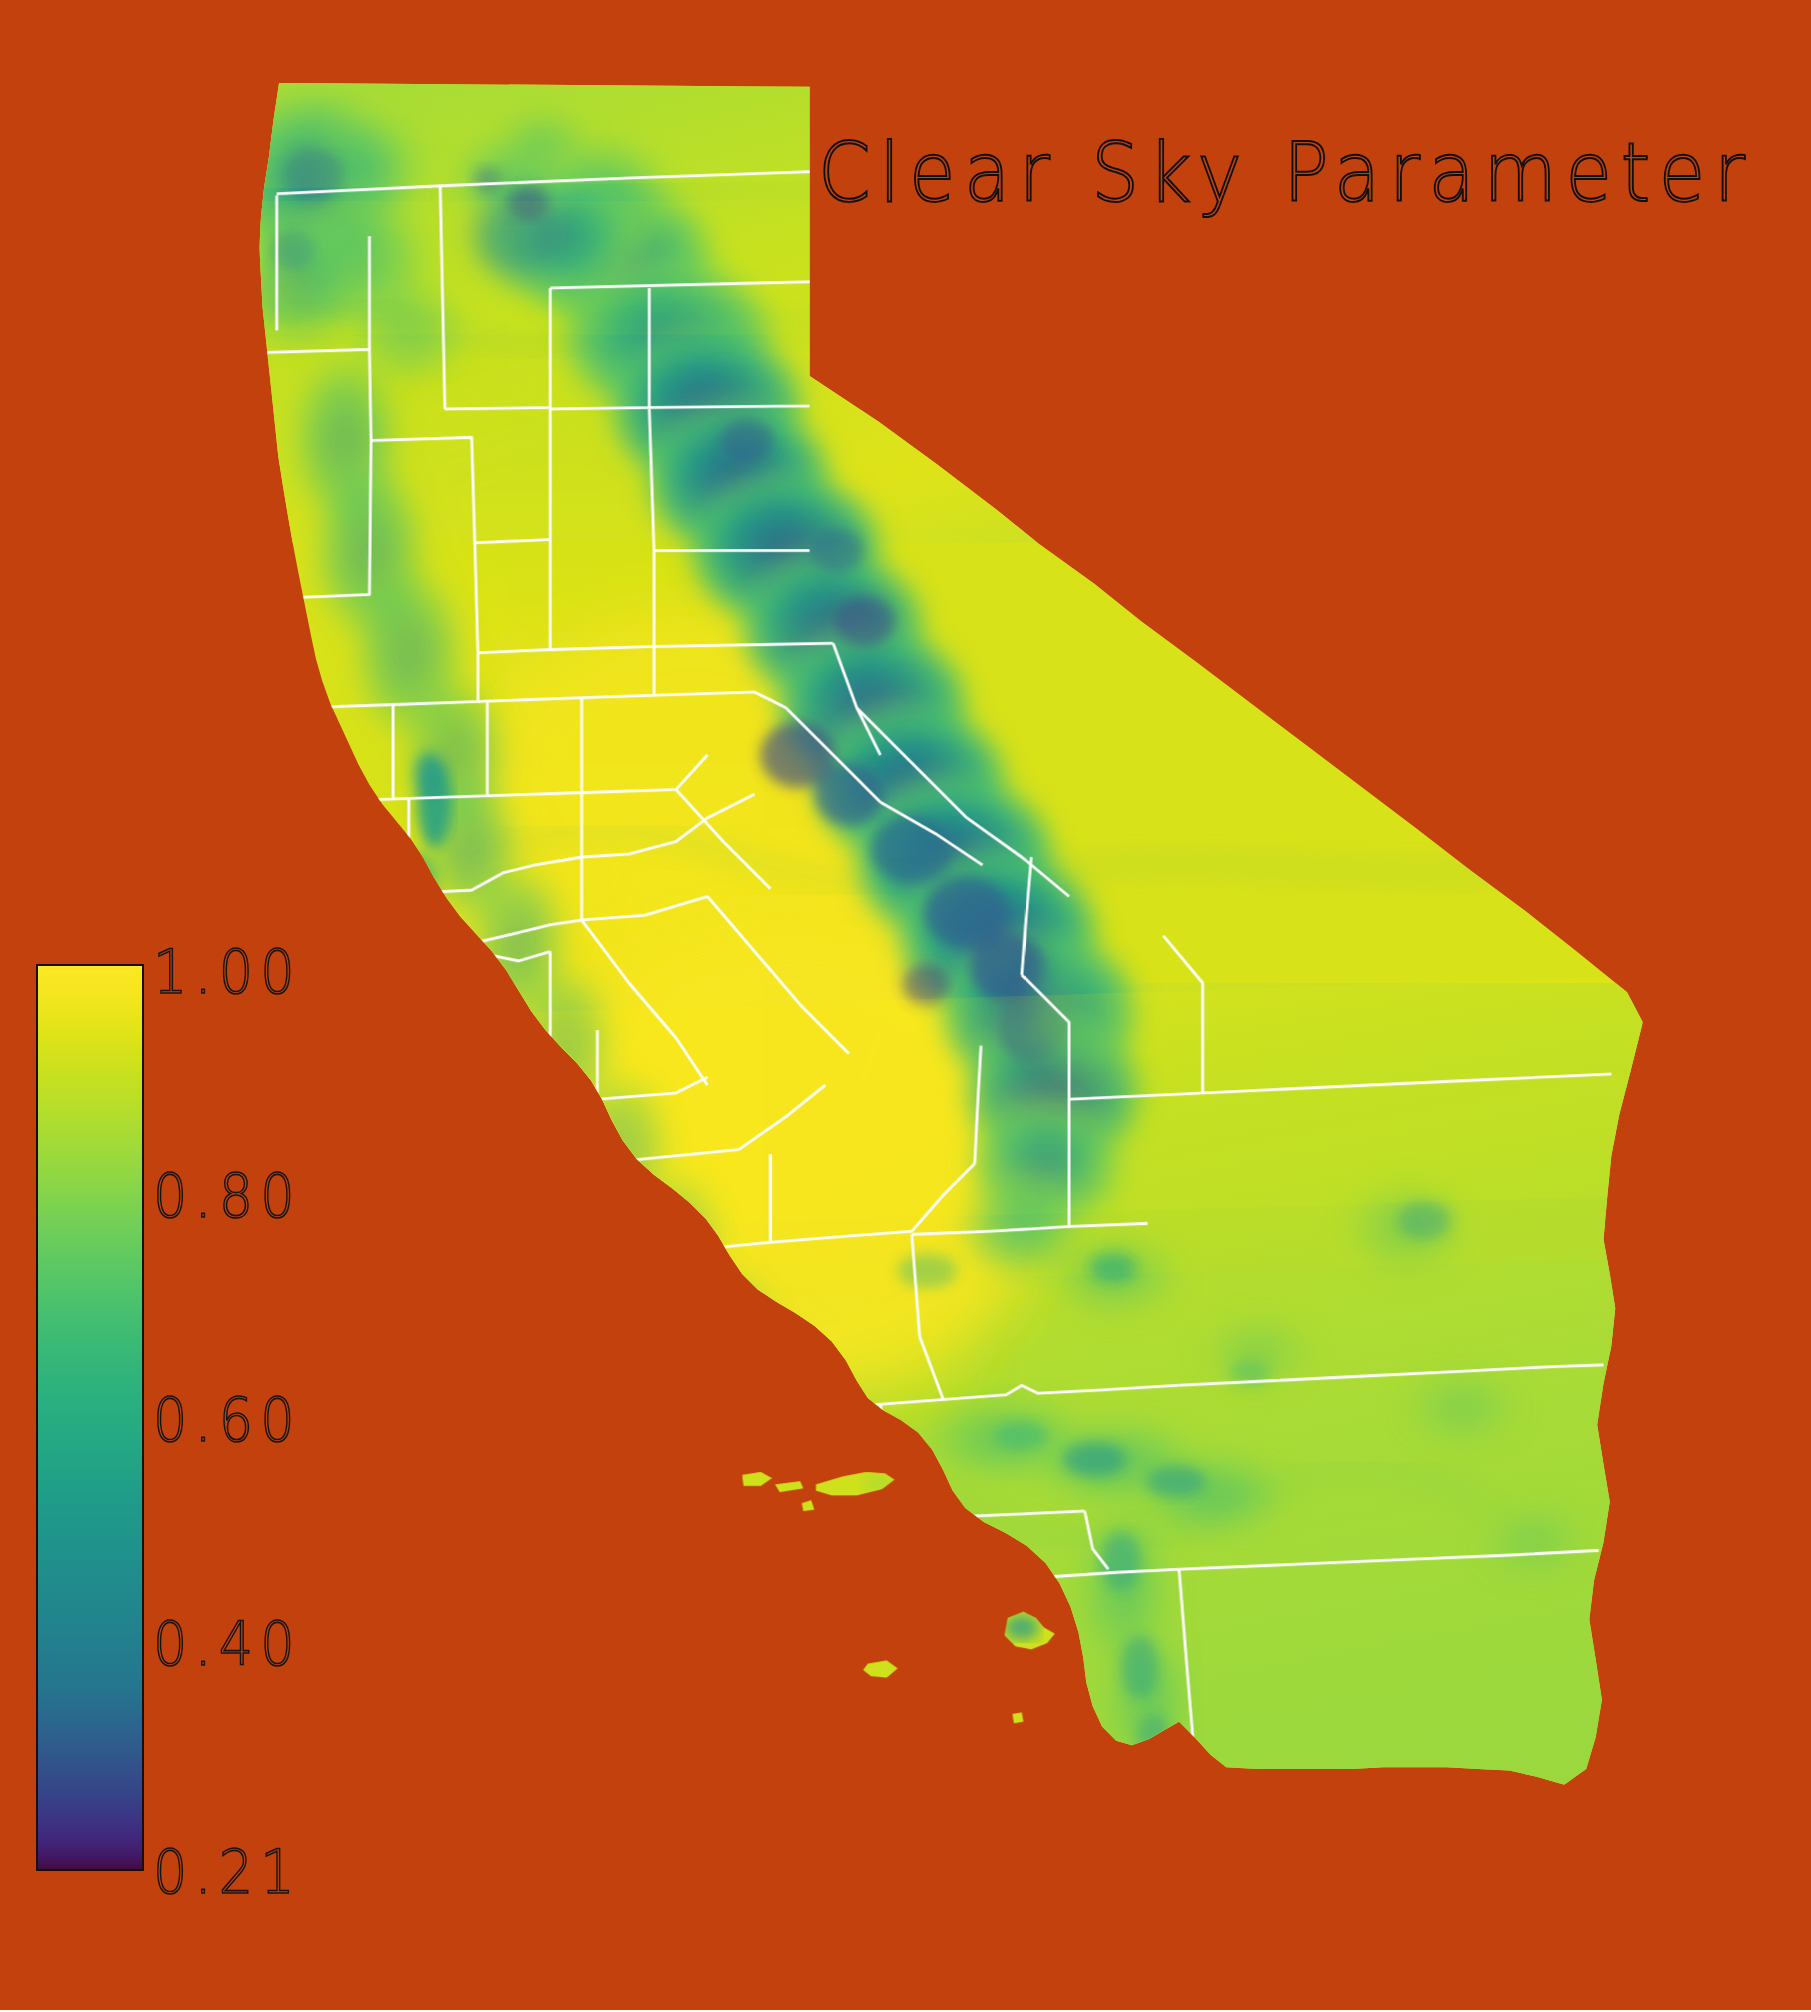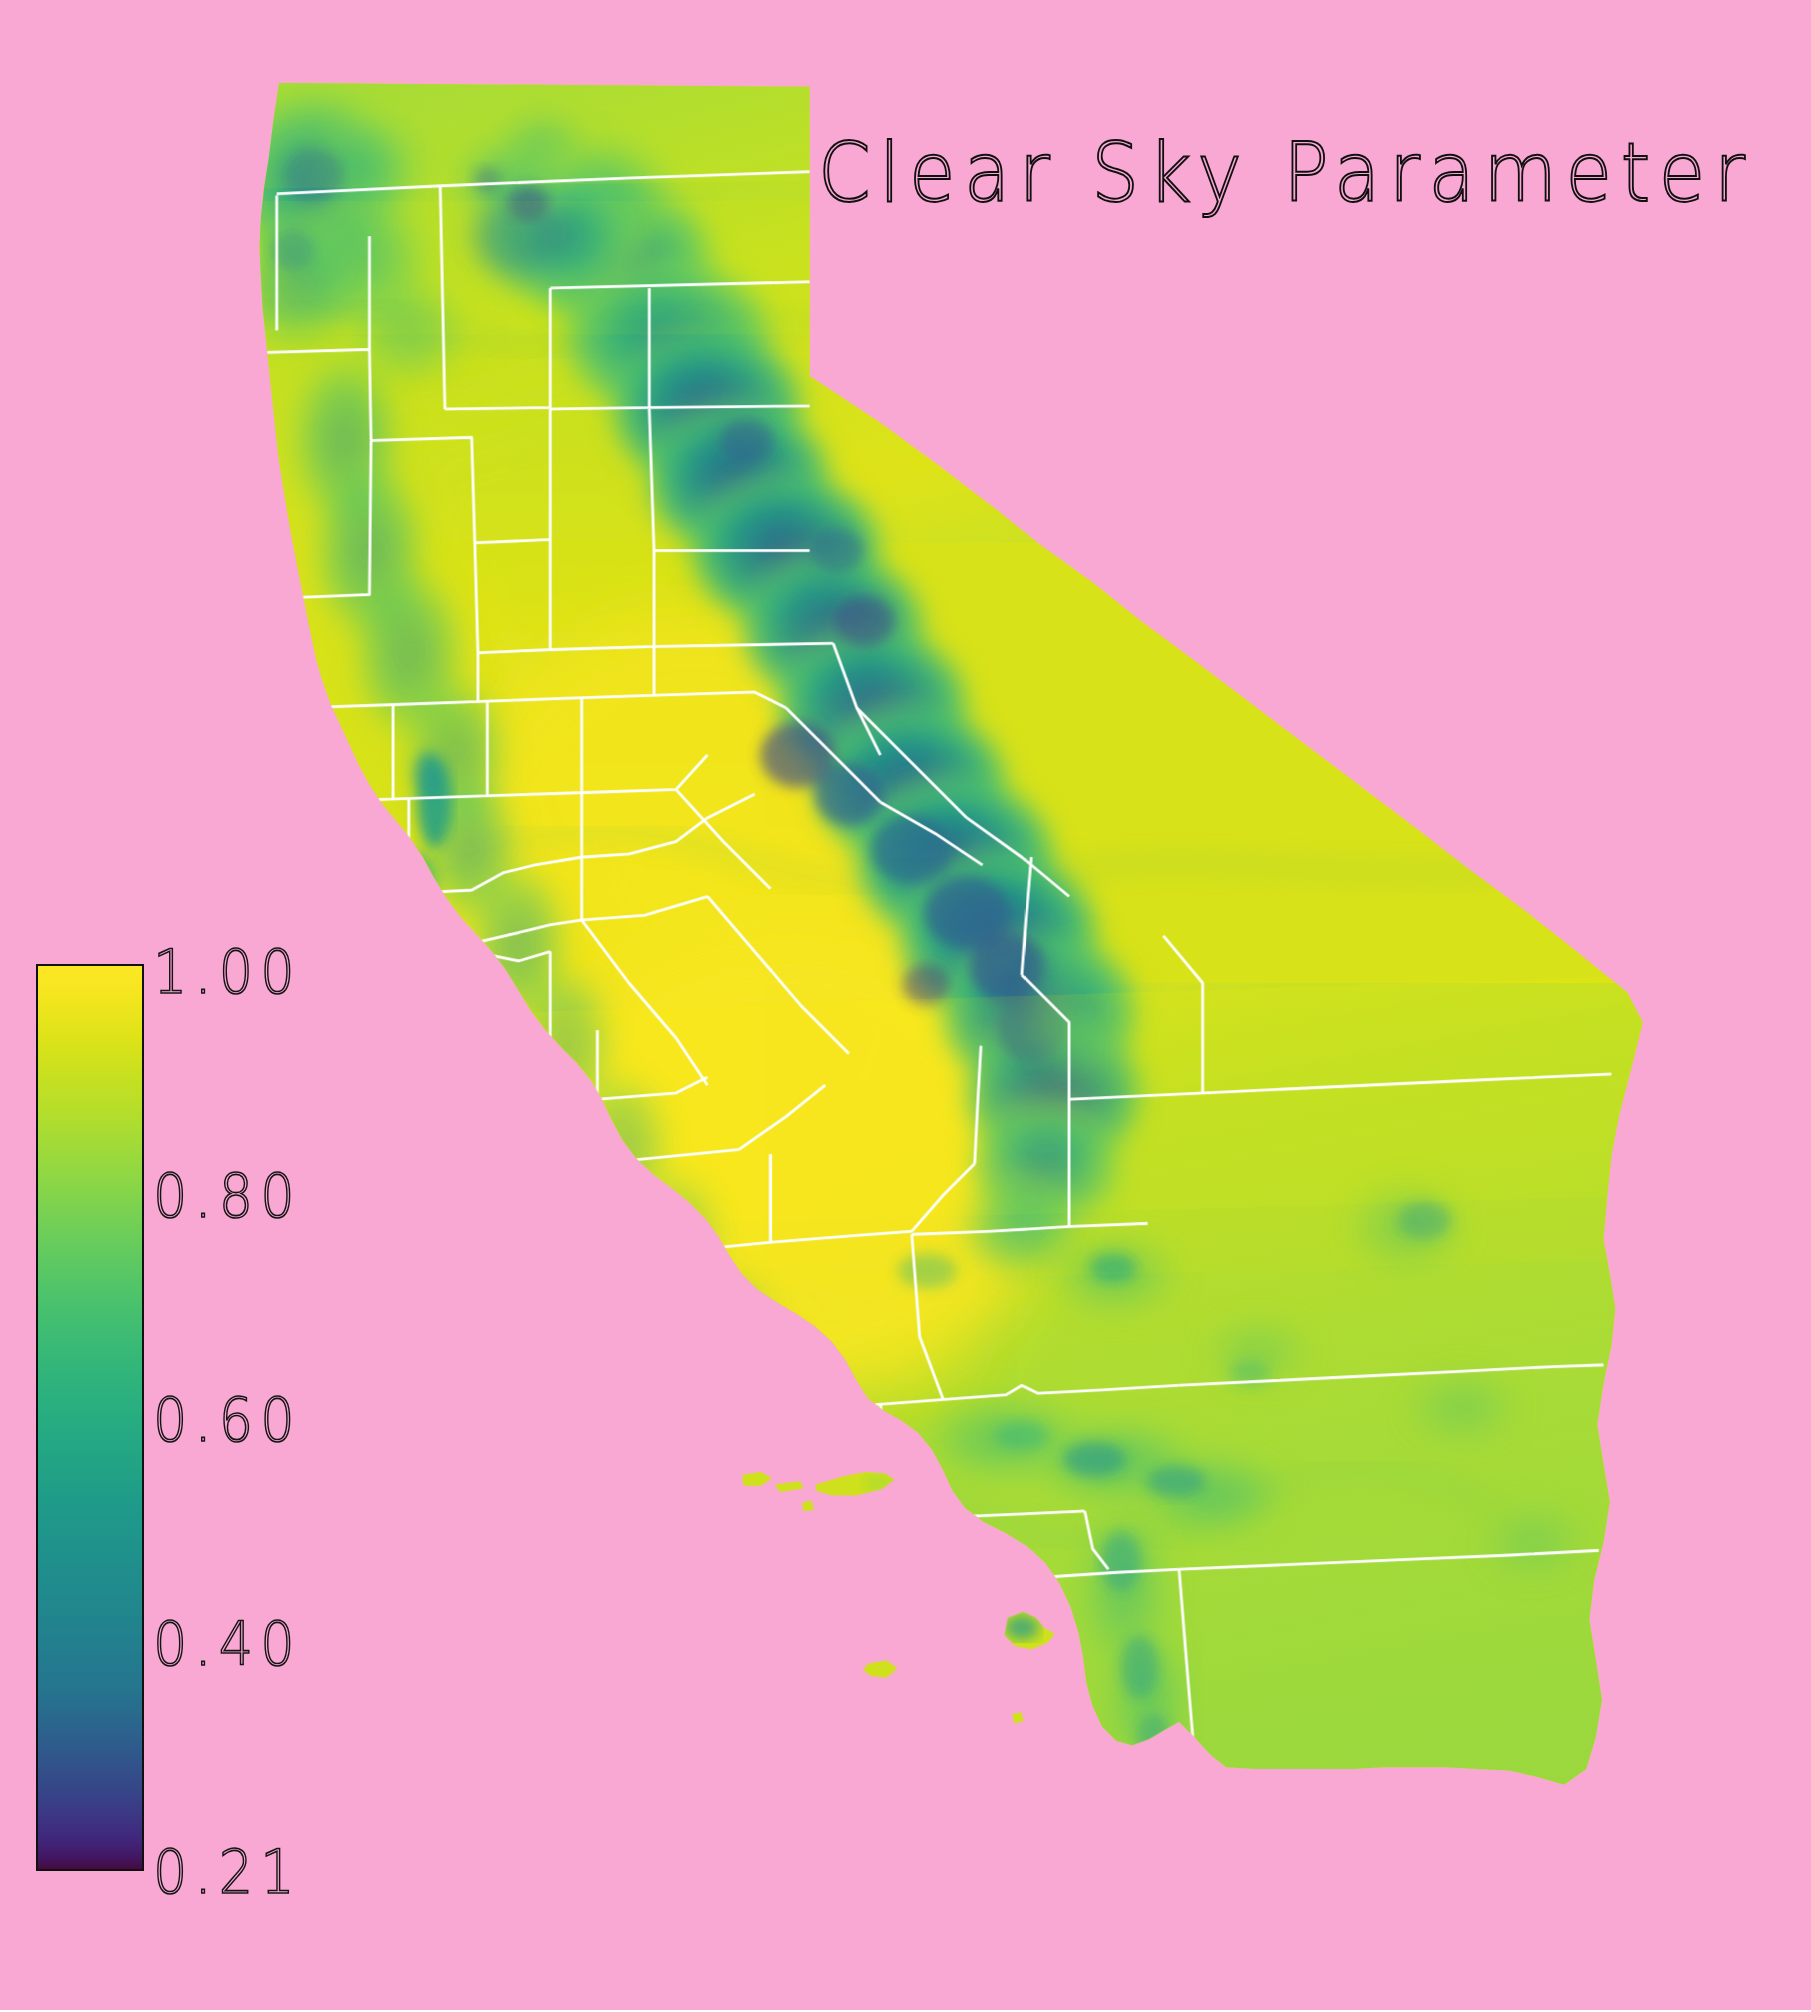--- a/index.html
+++ b/index.html
@@ -1,19 +1,19 @@
 <!DOCTYPE html>
 <html style="font-size:12.6px"><head>
 <meta charset="utf-8">
 <style>
   html,body{margin:0;padding:0;background:#ffffff;}
   body{width:1811px;height:2013px;position:relative;overflow:hidden;
        font-family:"DejaVu Sans",sans-serif;}
 
-  #stage{position:absolute;left:0;top:0;width:1811px;height:2010px;background:#f9a8d4;}
+  #stage{position:absolute;left:0;top:0;width:1811px;height:2010px;background:#c2410c;}
 
   
   #title{
     position:absolute;
     left:818px; top:132px;
     width:983px;
     font-family:"DejaVu Sans",sans-serif;
     font-size:82px;
     font-weight:300;
     letter-spacing:9.4px;

